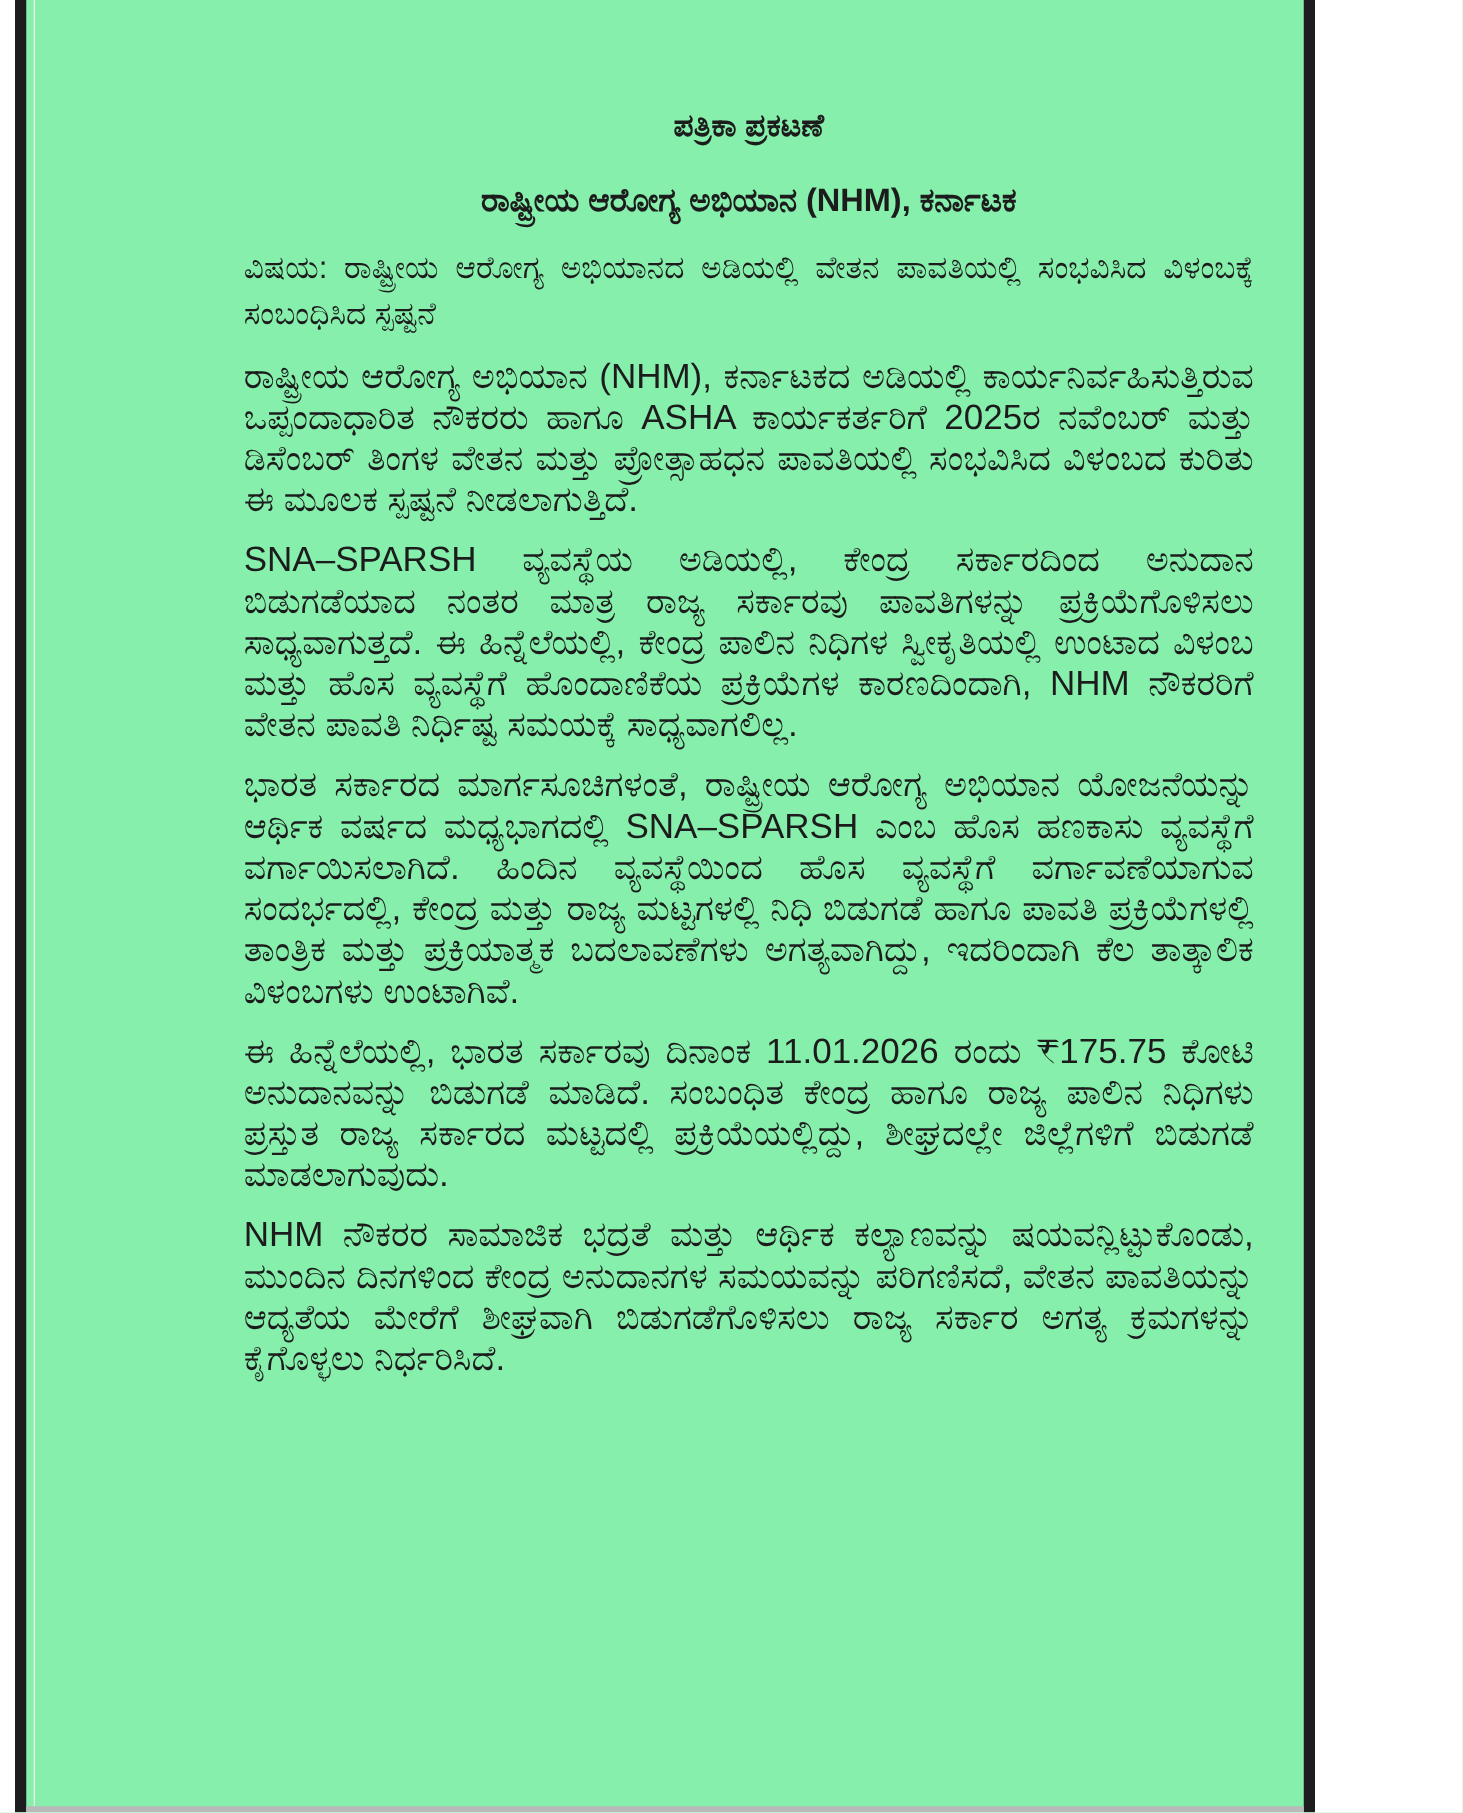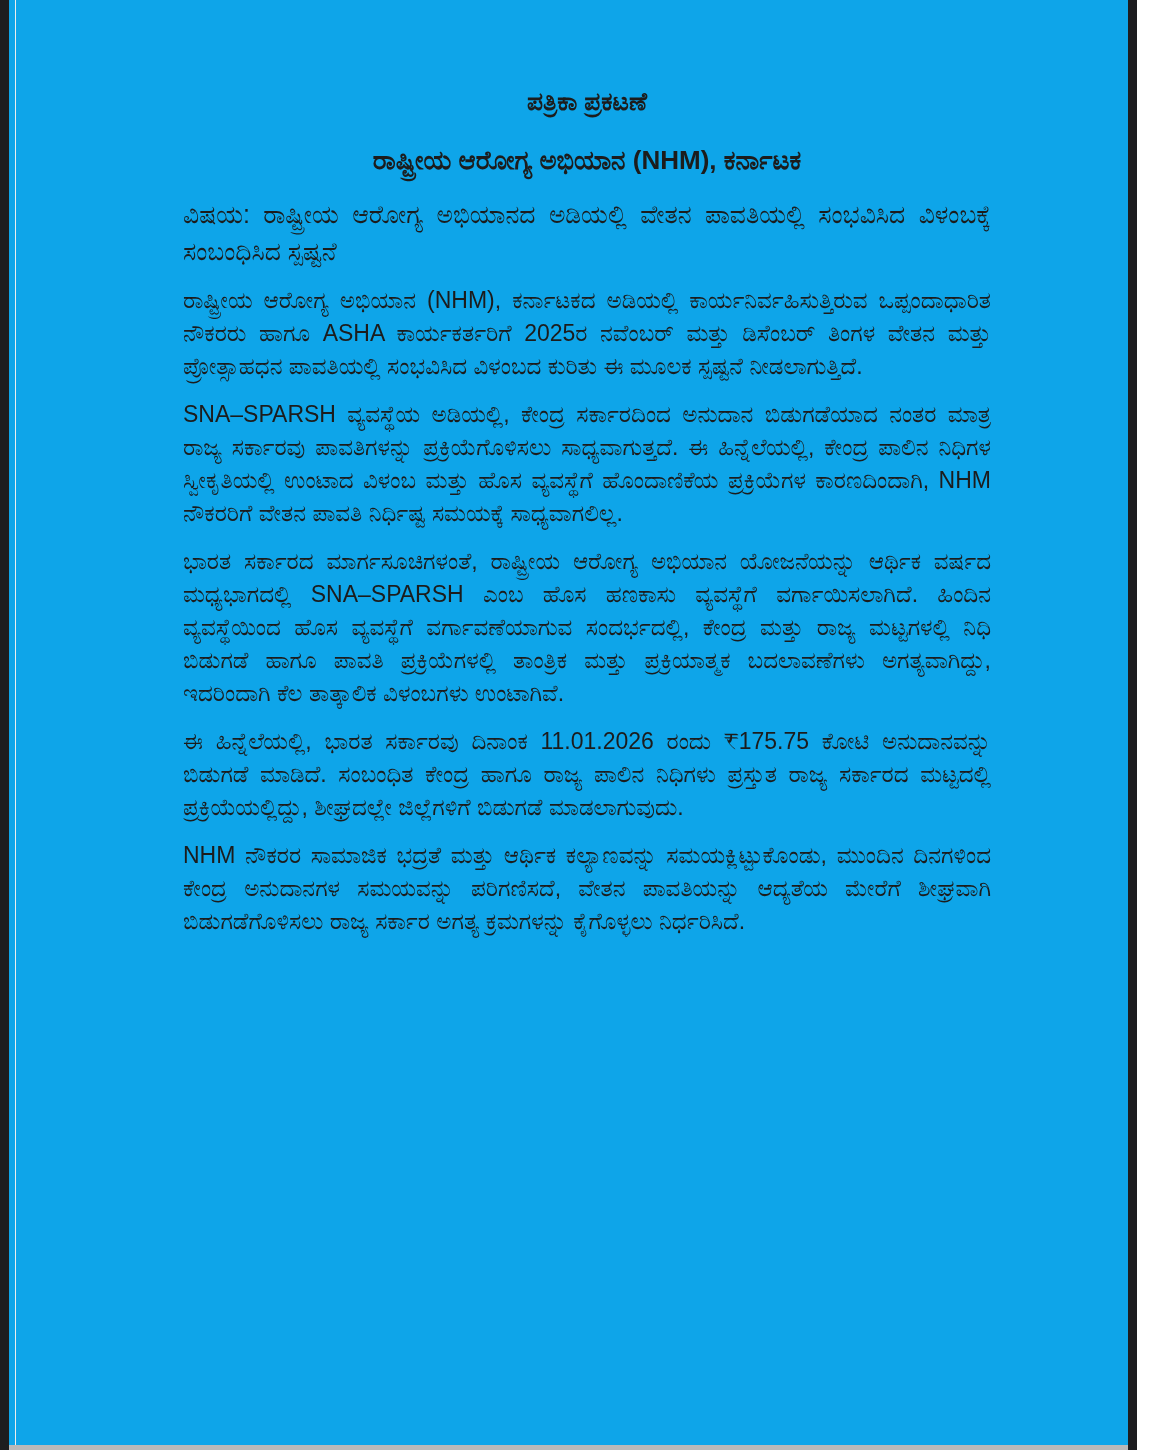--- a/index.html
+++ b/index.html
@@ -2,26 +2,27 @@
 <html lang="kn"><head>
 <meta charset="utf-8">
 <style>
   html, body {
     margin: 0;
     padding: 0;
     background: #ffffff;
   }
   .page {
     position: relative;
-    width: 1137px;
+    width: 1040px;
     height: 1450px;
-    background: #0ea5e9;
+    background: #86efac;
     overflow: hidden;
     font-family: "Liberation Sans", sans-serif;
     color: #1c1c1c;
+    margin-left: 12px;
   }
   .edge {
     position: absolute;
     top: 0;
     width: 9px;
     height: 100%;
     background: #1d1d1f;
   }
   .edge-left  { left: 0; }
   .edge-right { right: 0; }
@@ -69,21 +70,21 @@
     margin: 0 0 18px 0;
   }
   .doc-subject {
     font-weight: normal;
     font-size: 25px;
     line-height: 37px;
     text-align: justify;
     margin: 0 0 14px 0;
   }
   .doc-para {
-    font-size: 23px;
+    font-size: 28px;
     line-height: 33px;
     text-align: justify;
     margin: 0 0 15px 0;
   }
   .doc-para:last-child { margin-bottom: 0; }
 </style>
 </head>
 <body>
 
 <div class="page">
@@ -101,16 +102,16 @@
     <div class="doc-subject">ವಿಷಯ: ರಾಷ್ಟ್ರೀಯ ಆರೋಗ್ಯ ಅಭಿಯಾನದ ಅಡಿಯಲ್ಲಿ ವೇತನ ಪಾವತಿಯಲ್ಲಿ ಸಂಭವಿಸಿದ ವಿಳಂಬಕ್ಕೆ ಸಂಬಂಧಿಸಿದ ಸ್ಪಷ್ಟನೆ</div>
 
     <p class="doc-para">ರಾಷ್ಟ್ರೀಯ ಆರೋಗ್ಯ ಅಭಿಯಾನ (NHM), ಕರ್ನಾಟಕದ ಅಡಿಯಲ್ಲಿ ಕಾರ್ಯನಿರ್ವಹಿಸುತ್ತಿರುವ ಒಪ್ಪಂದಾಧಾರಿತ ನೌಕರರು ಹಾಗೂ ASHA ಕಾರ್ಯಕರ್ತರಿಗೆ 2025ರ ನವೆಂಬರ್ ಮತ್ತು ಡಿಸೆಂಬರ್ ತಿಂಗಳ ವೇತನ ಮತ್ತು ಪ್ರೋತ್ಸಾಹಧನ ಪಾವತಿಯಲ್ಲಿ ಸಂಭವಿಸಿದ ವಿಳಂಬದ ಕುರಿತು ಈ ಮೂಲಕ ಸ್ಪಷ್ಟನೆ ನೀಡಲಾಗುತ್ತಿದೆ.</p>
 
     <p class="doc-para">SNA–SPARSH ವ್ಯವಸ್ಥೆಯ ಅಡಿಯಲ್ಲಿ, ಕೇಂದ್ರ ಸರ್ಕಾರದಿಂದ ಅನುದಾನ ಬಿಡುಗಡೆಯಾದ ನಂತರ ಮಾತ್ರ ರಾಜ್ಯ ಸರ್ಕಾರವು ಪಾವತಿಗಳನ್ನು ಪ್ರಕ್ರಿಯೆಗೊಳಿಸಲು ಸಾಧ್ಯವಾಗುತ್ತದೆ. ಈ ಹಿನ್ನೆಲೆಯಲ್ಲಿ, ಕೇಂದ್ರ ಪಾಲಿನ ನಿಧಿಗಳ ಸ್ವೀಕೃತಿಯಲ್ಲಿ ಉಂಟಾದ ವಿಳಂಬ ಮತ್ತು ಹೊಸ ವ್ಯವಸ್ಥೆಗೆ ಹೊಂದಾಣಿಕೆಯ ಪ್ರಕ್ರಿಯೆಗಳ ಕಾರಣದಿಂದಾಗಿ, NHM ನೌಕರರಿಗೆ ವೇತನ ಪಾವತಿ ನಿರ್ಧಿಷ್ಟ ಸಮಯಕ್ಕೆ ಸಾಧ್ಯವಾಗಲಿಲ್ಲ.</p>
 
     <p class="doc-para">ಭಾರತ ಸರ್ಕಾರದ ಮಾರ್ಗಸೂಚಿಗಳಂತೆ, ರಾಷ್ಟ್ರೀಯ ಆರೋಗ್ಯ ಅಭಿಯಾನ ಯೋಜನೆಯನ್ನು ಆರ್ಥಿಕ ವರ್ಷದ ಮಧ್ಯಭಾಗದಲ್ಲಿ SNA–SPARSH ಎಂಬ ಹೊಸ ಹಣಕಾಸು ವ್ಯವಸ್ಥೆಗೆ ವರ್ಗಾಯಿಸಲಾಗಿದೆ. ಹಿಂದಿನ ವ್ಯವಸ್ಥೆಯಿಂದ ಹೊಸ ವ್ಯವಸ್ಥೆಗೆ ವರ್ಗಾವಣೆಯಾಗುವ ಸಂದರ್ಭದಲ್ಲಿ, ಕೇಂದ್ರ ಮತ್ತು ರಾಜ್ಯ ಮಟ್ಟಗಳಲ್ಲಿ ನಿಧಿ ಬಿಡುಗಡೆ ಹಾಗೂ ಪಾವತಿ ಪ್ರಕ್ರಿಯೆಗಳಲ್ಲಿ ತಾಂತ್ರಿಕ ಮತ್ತು ಪ್ರಕ್ರಿಯಾತ್ಮಕ ಬದಲಾವಣೆಗಳು ಅಗತ್ಯವಾಗಿದ್ದು, ಇದರಿಂದಾಗಿ ಕೆಲ ತಾತ್ಕಾಲಿಕ ವಿಳಂಬಗಳು ಉಂಟಾಗಿವೆ.</p>
 
     <p class="doc-para">ಈ ಹಿನ್ನೆಲೆಯಲ್ಲಿ, ಭಾರತ ಸರ್ಕಾರವು ದಿನಾಂಕ 11.01.2026 ರಂದು ₹175.75 ಕೋಟಿ ಅನುದಾನವನ್ನು ಬಿಡುಗಡೆ ಮಾಡಿದೆ. ಸಂಬಂಧಿತ ಕೇಂದ್ರ ಹಾಗೂ ರಾಜ್ಯ ಪಾಲಿನ ನಿಧಿಗಳು ಪ್ರಸ್ತುತ ರಾಜ್ಯ ಸರ್ಕಾರದ ಮಟ್ಟದಲ್ಲಿ ಪ್ರಕ್ರಿಯೆಯಲ್ಲಿದ್ದು, ಶೀಘ್ರದಲ್ಲೇ ಜಿಲ್ಲೆಗಳಿಗೆ ಬಿಡುಗಡೆ ಮಾಡಲಾಗುವುದು.</p>
 
-    <p class="doc-para">NHM ನೌಕರರ ಸಾಮಾಜಿಕ ಭದ್ರತೆ ಮತ್ತು ಆರ್ಥಿಕ ಕಲ್ಯಾಣವನ್ನು ಸಮಯಕ್ಲಿಟ್ಟುಕೊಂಡು, ಮುಂದಿನ ದಿನಗಳಿಂದ ಕೇಂದ್ರ ಅನುದಾನಗಳ ಸಮಯವನ್ನು ಪರಿಗಣಿಸದೆ, ವೇತನ ಪಾವತಿಯನ್ನು ಆದ್ಯತೆಯ ಮೇರೆಗೆ ಶೀಘ್ರವಾಗಿ ಬಿಡುಗಡೆಗೊಳಿಸಲು ರಾಜ್ಯ ಸರ್ಕಾರ ಅಗತ್ಯ ಕ್ರಮಗಳನ್ನು ಕೈಗೊಳ್ಳಲು ನಿರ್ಧರಿಸಿದೆ.</p>
+    <p class="doc-para">NHM ನೌಕರರ ಸಾಮಾಜಿಕ ಭದ್ರತೆ ಮತ್ತು ಆರ್ಥಿಕ ಕಲ್ಯಾಣವನ್ನು ಷಯವನ್ಲಿಟ್ಟುಕೊಂಡು, ಮುಂದಿನ ದಿನಗಳಿಂದ ಕೇಂದ್ರ ಅನುದಾನಗಳ ಸಮಯವನ್ನು ಪರಿಗಣಿಸದೆ, ವೇತನ ಪಾವತಿಯನ್ನು ಆದ್ಯತೆಯ ಮೇರೆಗೆ ಶೀಘ್ರವಾಗಿ ಬಿಡುಗಡೆಗೊಳಿಸಲು ರಾಜ್ಯ ಸರ್ಕಾರ ಅಗತ್ಯ ಕ್ರಮಗಳನ್ನು ಕೈಗೊಳ್ಳಲು ನಿರ್ಧರಿಸಿದೆ.</p>
 
   </div>
 </div>
 
 </body></html>

